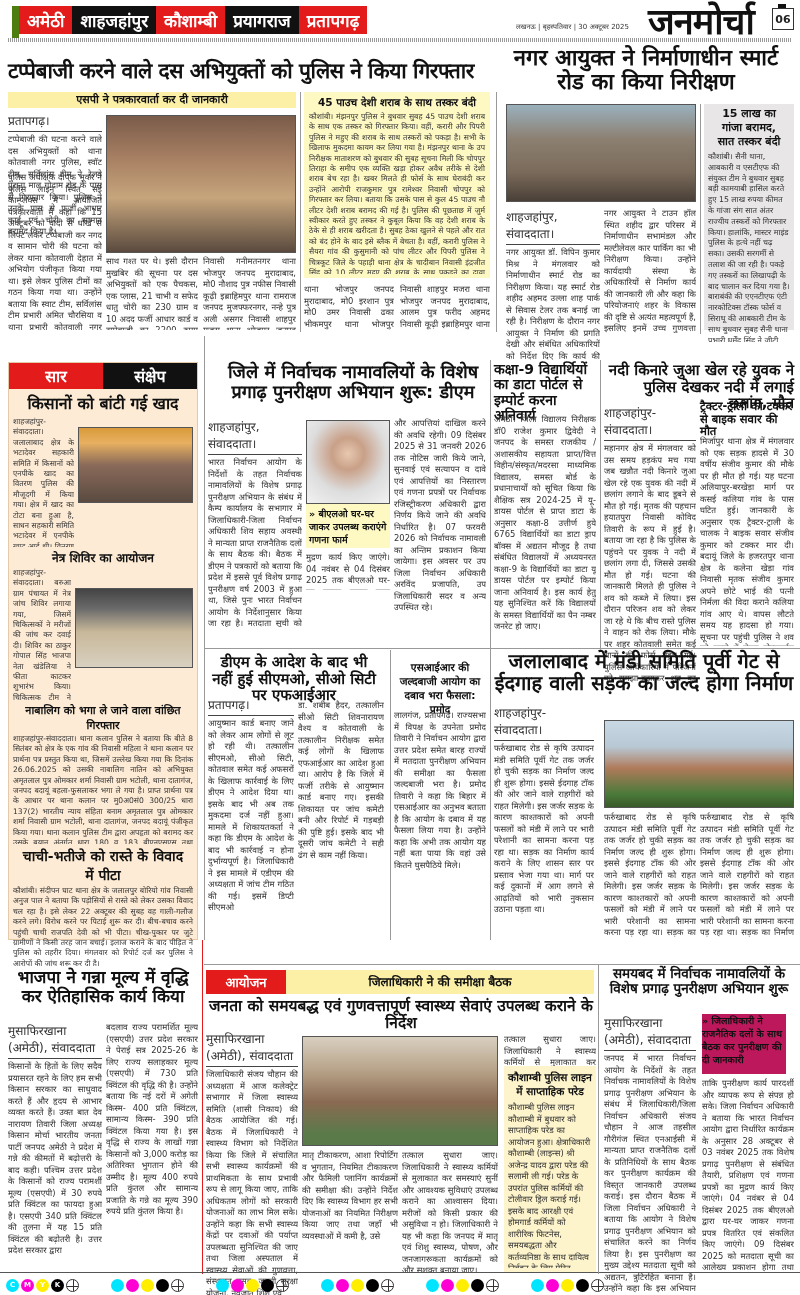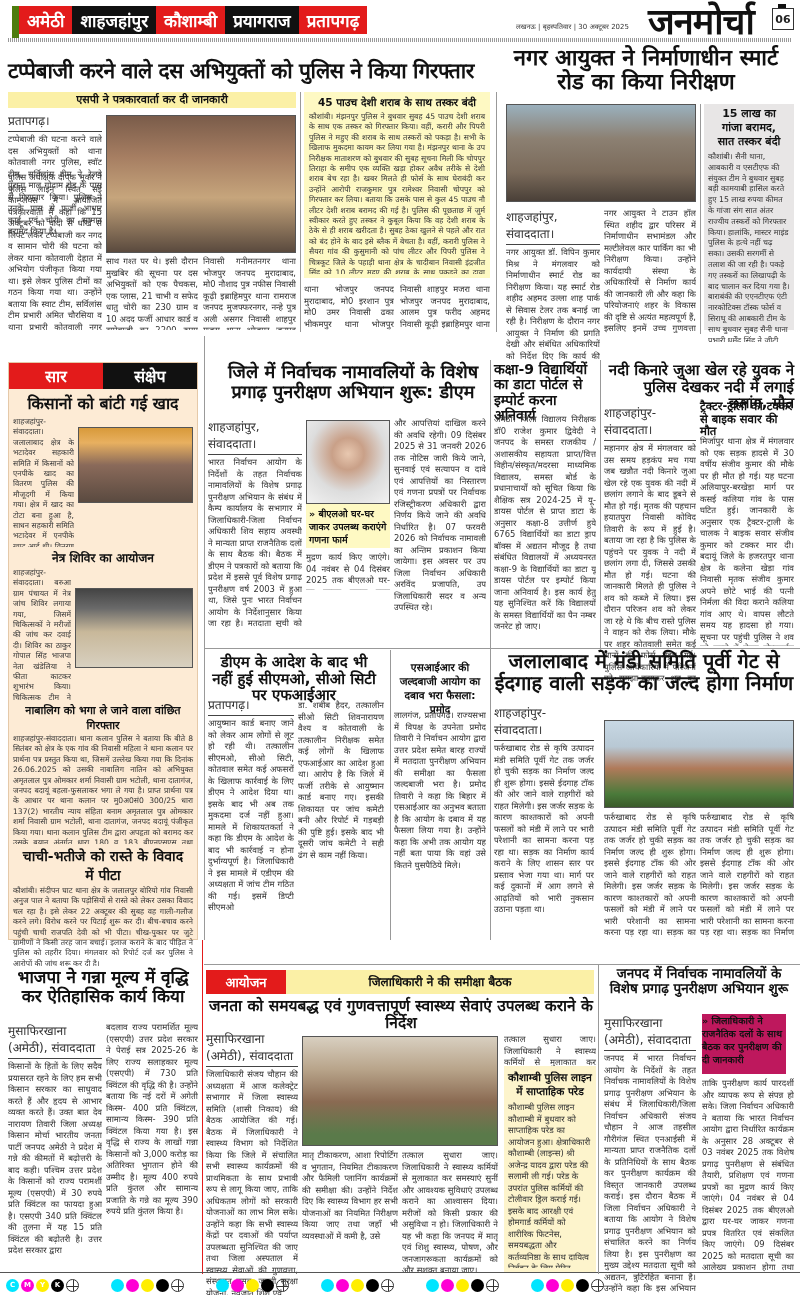--- a/index.html
+++ b/index.html
@@ -166,21 +166,21 @@
 <div class="abs photo" style="left:302px;top:1036px;width:196px;height:110px;background:linear-gradient(180deg,#d8cfc0 0%,#b8a48a 30%,#8a6a52 60%,#5a7a4a 90%)"></div>
 <div class="abs body" style="left:302px;top:1150px;width:96px;height:122px">मातृ टीकाकरण, आशा रिपोर्टिंग व भुगतान, नियमित टीकाकरण और फैमिली प्लानिंग कार्यक्रमों की समीक्षा की। उन्होंने निर्देश दिए कि स्वास्थ्य विभाग हर सभी योजनाओं का नियमित निरीक्षण किया जाए तथा जहाँ भी व्यवस्थाओं में कमी है, उसे</div>
 <div class="abs body" style="left:402px;top:1150px;width:96px;height:122px">तत्काल सुधारा जाए। जिलाधिकारी ने स्वास्थ्य कर्मियों से मुलाकात कर समस्याएं सुनीं और आवश्यक सुविधाएं उपलब्ध कराने का आश्वासन दिया। मरीजों को किसी प्रकार की असुविधा न हो। जिलाधिकारी ने यह भी कहा कि जनपद में मातृ एवं शिशु स्वास्थ्य, पोषण, और जनजागरूकता कार्यक्रमों को और सशक्त बनाया जाए।</div>
 
 <div class="abs body" style="left:504px;top:1034px;width:92px;height:32px">तत्काल सुधारा जाए। जिलाधिकारी ने स्वास्थ्य कर्मियों से मुलाकात कर समस्याएं सुनीं और आवश्यक सुविधाएं उपलब्ध कराने का आश्वासन दिया। मरीजों को किसी प्रकार की असुविधा न हो। जिलाधिकारी ने यह भी कहा कि जनपद में मातृ एवं शिशु स्वास्थ्य, पोषण, और जनजागरूकता कार्यक्रमों को और सशक्त बनाया जाए।</div>
 <div class="abs yellowbox" style="left:504px;top:1066px;width:92px;height:206px;background:#fdf4cc">
   <div class="h3" style="font-size:10.5px;line-height:14px;padding:4px 2px">कौशाम्बी पुलिस लाइन में साप्ताहिक परेड</div>
   <div class="body" style="padding:0 4px;height:166px;text-align:left">कौशाम्बी पुलिस लाइन कौशाम्बी में बुधवार को साप्ताहिक परेड का आयोजन हुआ। क्षेत्राधिकारी कौशाम्बी (लाइन्स) श्री अजेन्द्र यादव द्वारा परेड की सलामी ली गई। परेड के उपरांत पुलिस कर्मियों की टोलीवार ड्रिल कराई गई। इसके बाद आरक्षी एवं होमगार्ड कर्मियों को शारीरिक फिटनेस, समयबद्धता और कर्तव्यनिष्ठा के साथ दायित्व निर्वहन के लिए प्रेरित किया।</div>
 </div>
 
-<div class="abs headline" style="left:604px;top:966px;width:190px;font-size:13.5px;text-align:center">जनपद में निर्वाचक नामावलियों के विशेष प्रगाढ़ पुनरीक्षण अभियान शुरू</div>
+<div class="abs headline" style="left:604px;top:966px;width:190px;font-size:13.5px;text-align:center">समयबद में निर्वाचक नामावलियों के विशेष प्रगाढ़ पुनरीक्षण अभियान शुरू</div>
 <div class="abs" style="left:604px;top:1014px;width:92px">
   <div class="dateline2">मुसाफिरखाना (अमेठी), संवाददाता</div>
   <div class="body" style="height:244px">जनपद में भारत निर्वाचन आयोग के निर्देशों के तहत निर्वाचक नामावलियों के विशेष प्रगाढ़ पुनरीक्षण अभियान के संबंध में जिलाधिकारी/जिला निर्वाचन अधिकारी संजय चौहान ने आज तहसील गौरीगंज स्थित एनआईसी में मान्यता प्राप्त राजनैतिक दलों के प्रतिनिधियों के साथ बैठक कर पुनरीक्षण कार्यक्रम की विस्तृत जानकारी उपलब्ध कराई। इस दौरान बैठक में जिला निर्वाचन अधिकारी ने बताया कि आयोग ने विशेष प्रगाढ़ पुनरीक्षण अभियान को संचालित करने का निर्णय लिया है। इस पुनरीक्षण का मुख्य उद्देश्य मतदाता सूची को अद्यतन, त्रुटिरहित बनाना है। उन्होंने कहा कि इस अभियान का एक प्रमुख उद्देश्य राजनीतिक दलों की सक्रिय सहभागिता सुनिश्चित करना है</div>
 </div>
 <div class="abs yellowbox quote" style="left:702px;top:1014px;width:84px;height:60px;padding:0;background:#be185d">
   <span>» </span><span>जिलाधिकारी ने राजनैतिक दलों के साथ बैठक कर पुनरीक्षण की दी जानकारी</span>
 </div>
 <div class="abs body" style="left:702px;top:1078px;width:92px;height:194px">ताकि पुनरीक्षण कार्य पारदर्शी और व्यापक रूप से संपन्न हो सके। जिला निर्वाचन अधिकारी ने बताया कि भारत निर्वाचन आयोग द्वारा निर्धारित कार्यक्रम के अनुसार 28 अक्टूबर से 03 नवंबर 2025 तक विशेष प्रगाढ़ पुनरीक्षण से संबंधित तैयारी, प्रशिक्षण एवं गणना प्रपत्रों का मुद्रण कार्य किए जाएंगे। 04 नवंबर से 04 दिसंबर 2025 तक बीएलओ द्वारा घर-घर जाकर गणना प्रपत्र वितरित एवं संकलित किए जाएंगे। 09 दिसंबर 2025 को मतदाता सूची का आलेख्य प्रकाशन होगा तथा 09 दिसंबर 2025 से 08 जनवरी 2026 तक दावे और आपत्तियां दाखिल करने की अवधि होगी।</div>
 
 <div class="abs hline" style="left:0;top:1272px;width:800px;background:#555"></div>

